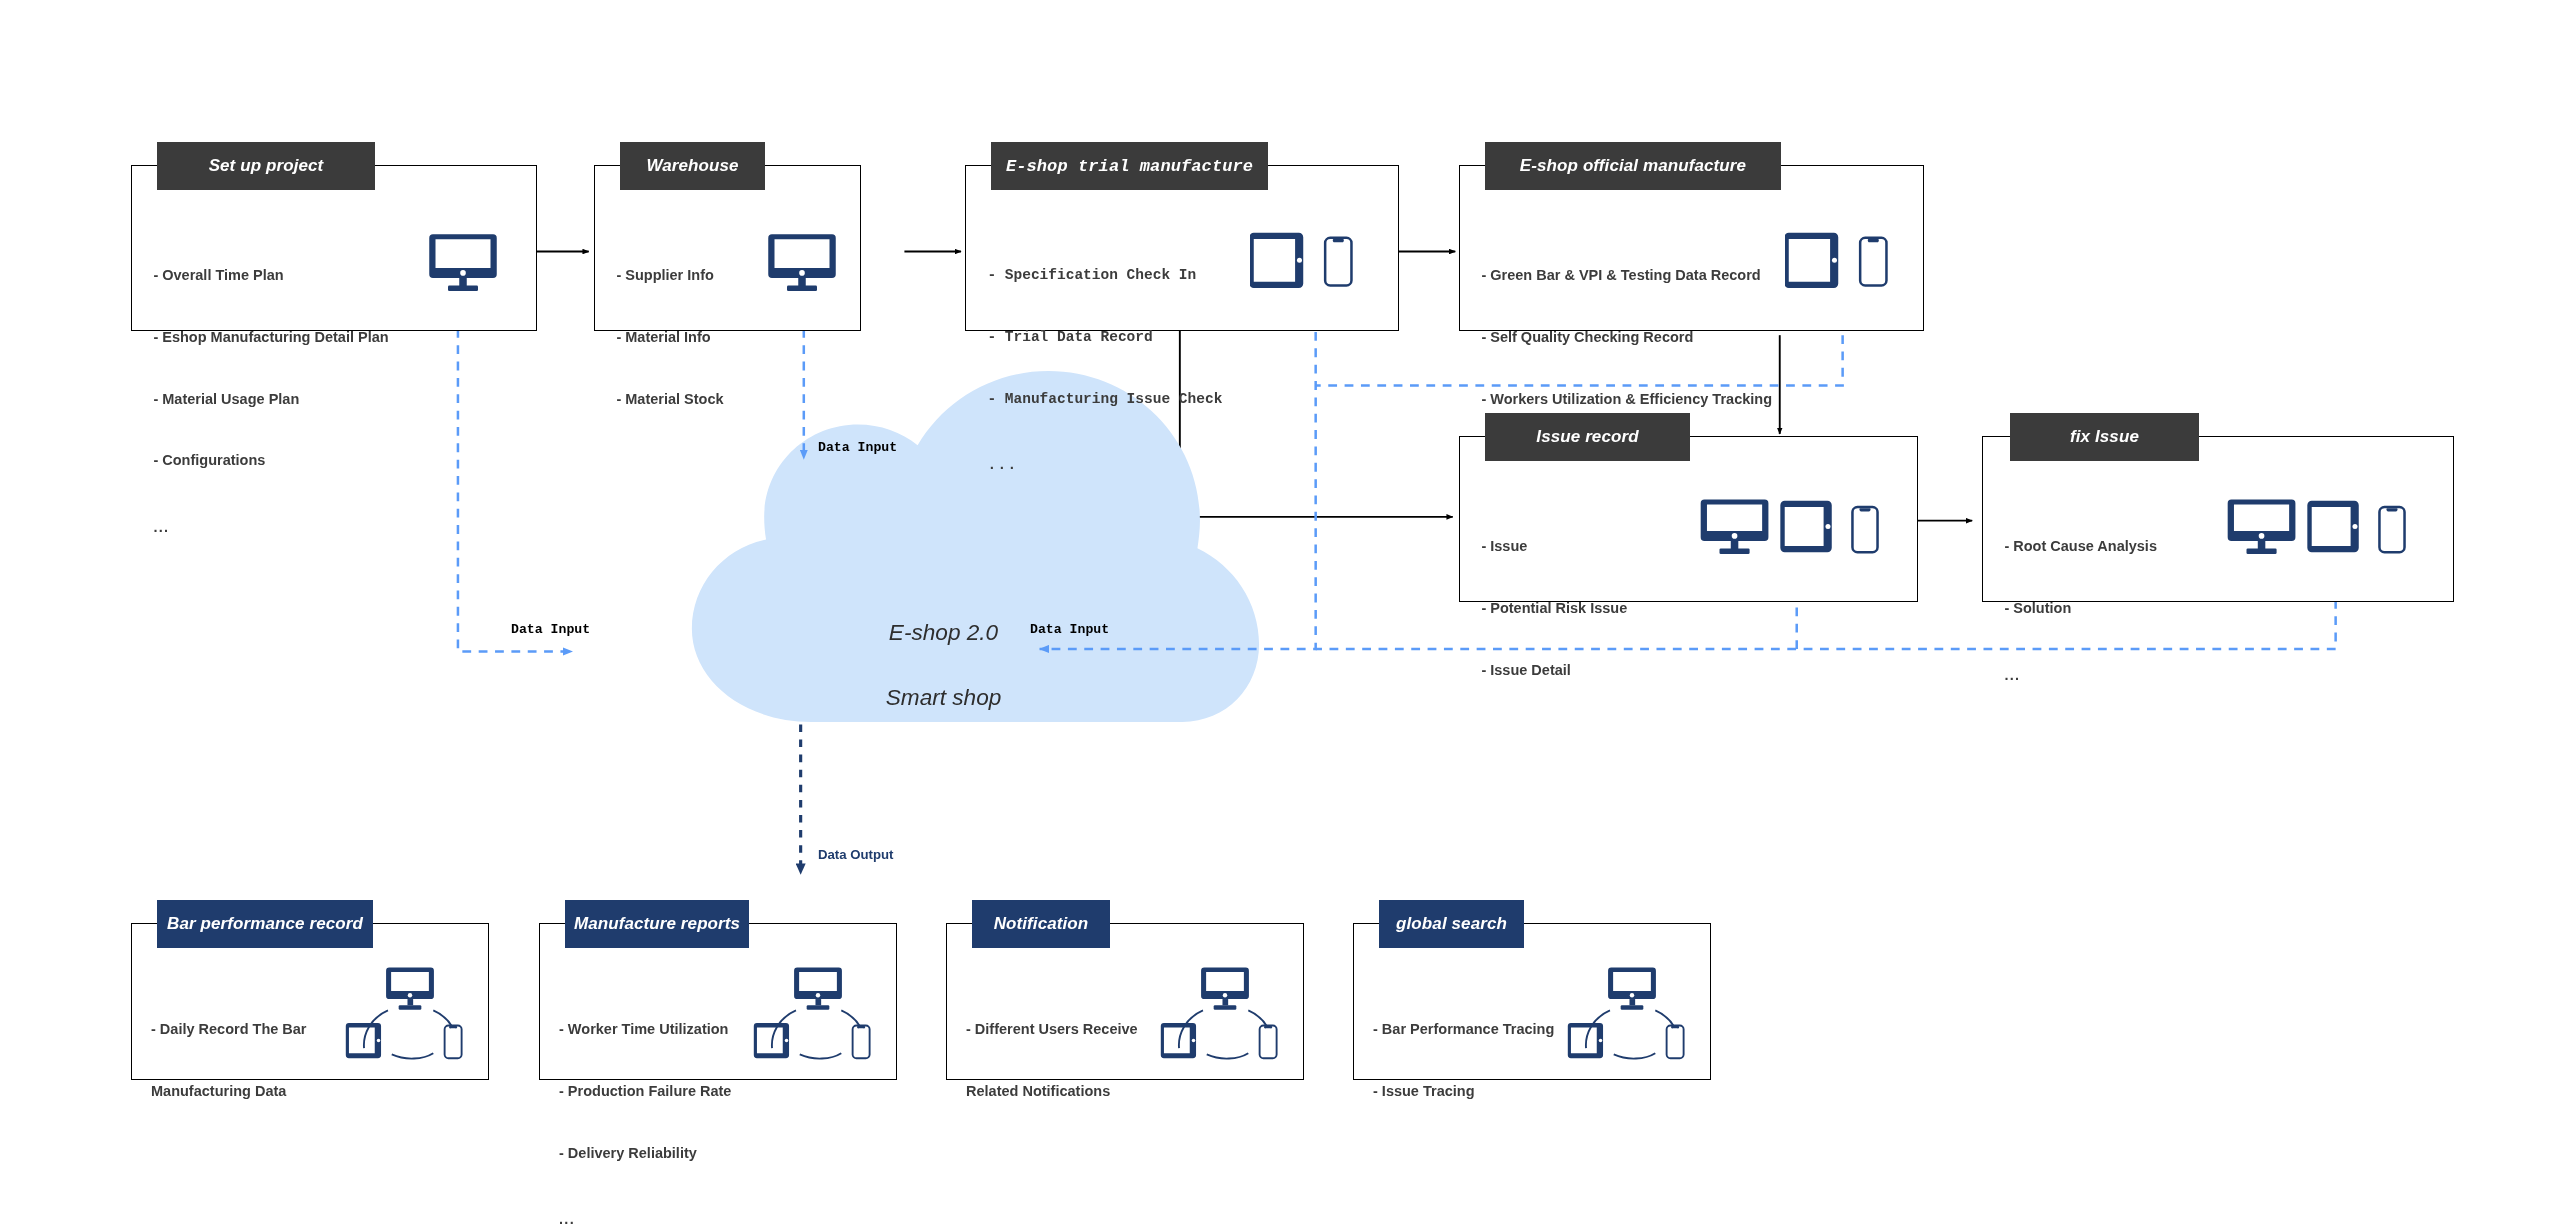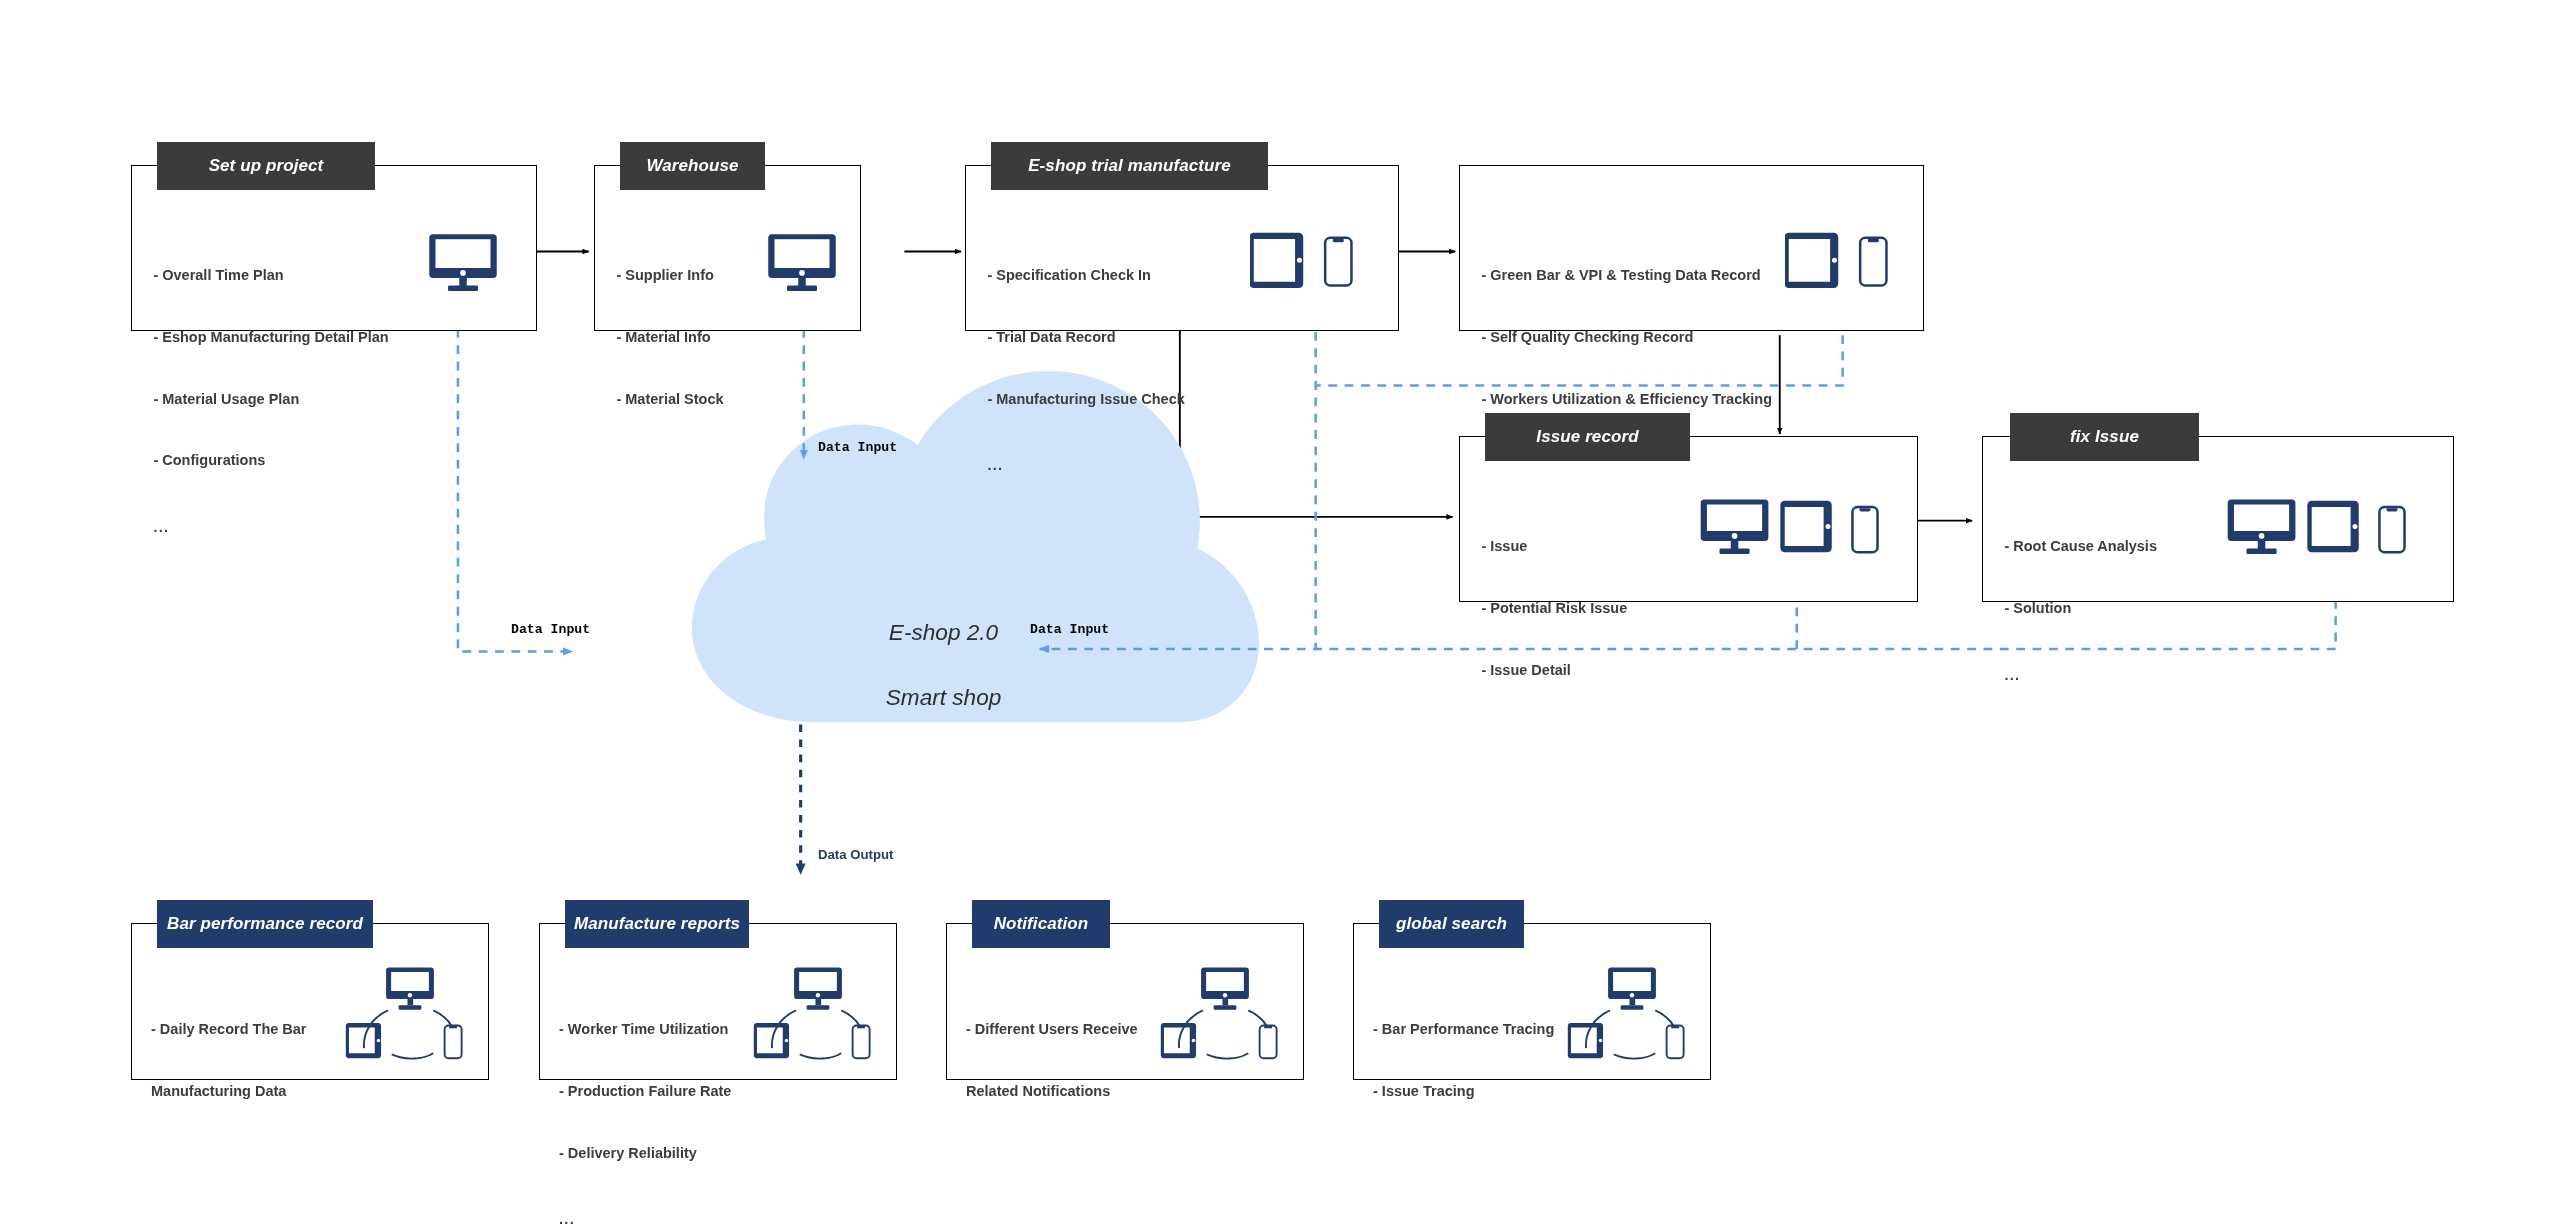--- a/index.html
+++ b/index.html
@@ -205,21 +205,21 @@
       <g fill="#1f3c6d">
         <path d="M8,8 h96 a6,6 0 0 1 6,6 v58 a6,6 0 0 1 -6,6 h-96 a6,6 0 0 1 -6,-6 v-58 a6,6 0 0 1 6,-6 z
                  M12,16 h88 v46 h-88 z" fill-rule="evenodd"></path>
         <circle cx="56" cy="70" r="4.5" fill="#ffffff"></circle>
         <rect x="50" y="78" width="12" height="14"></rect>
         <rect x="32" y="90" width="48" height="9" rx="2"></rect>
       </g>
     </svg>
   </div>
 
-  <div class="node" style="left:965px;top:165px;width:434px;height:166px;">
+  <div class="node" style="left:965px;top:165px;width:434px;height:166px;font-family:Liberation Mono, monospace;">
     <div class="hdr dark" style="left:25px;width:277px;">
       <span>E-shop trial manufacture</span>
     </div>
     <div class="bullets" style="left:21.4px;top:58px;">
       <div>- Specification Check In</div>
       <div>- Trial Data Record</div>
       <div>- Manufacturing Issue Check</div>
       <div class="ell">...</div>
     </div>
     <svg class="devgroup" style="left:284px;top:63px;width:119px;height:69px;" viewBox="0 0 190 110">
@@ -229,20 +229,23 @@
         <circle cx="79" cy="50" r="4" fill="#ffffff"></circle>
       </g>
       <g>
         <rect x="120" y="14" width="42" height="76" rx="8" ry="8" fill="#ffffff" stroke="#1f3c6d" stroke-width="4"></rect>
         <path d="M133,16 h16 a3,3 0 0 1 -3,5 h-10 a3,3 0 0 1 -3,-5 z" fill="#1f3c6d"></path>
       </g>
     </svg>
   </div>
 
   <div class="node" style="left:1459px;top:165px;width:465px;height:166px;">
+    <div class="hdr dark" style="left:25px;width:296px;">
+      <span>E-shop official manufacture</span>
+    </div>
     <div class="bullets" style="left:21.4px;top:58px;">
       <div>- Green Bar &amp; VPI &amp; Testing Data Record</div>
       <div>- Self Quality Checking Record</div>
       <div>- Workers Utilization &amp; Efficiency Tracking</div>
       <div class="ell">...</div>
     </div>
     <svg class="devgroup" style="left:325px;top:63px;width:119px;height:69px;" viewBox="0 0 190 110">
       <g fill="#1f3c6d">
         <path d="M6,6 h72 a7,7 0 0 1 7,7 v74 a7,7 0 0 1 -7,7 h-72 a7,7 0 0 1 -7,-7 v-74 a7,7 0 0 1 7,-7 z
                  M6,16 h66 v68 h-66 z" fill-rule="evenodd"></path>

